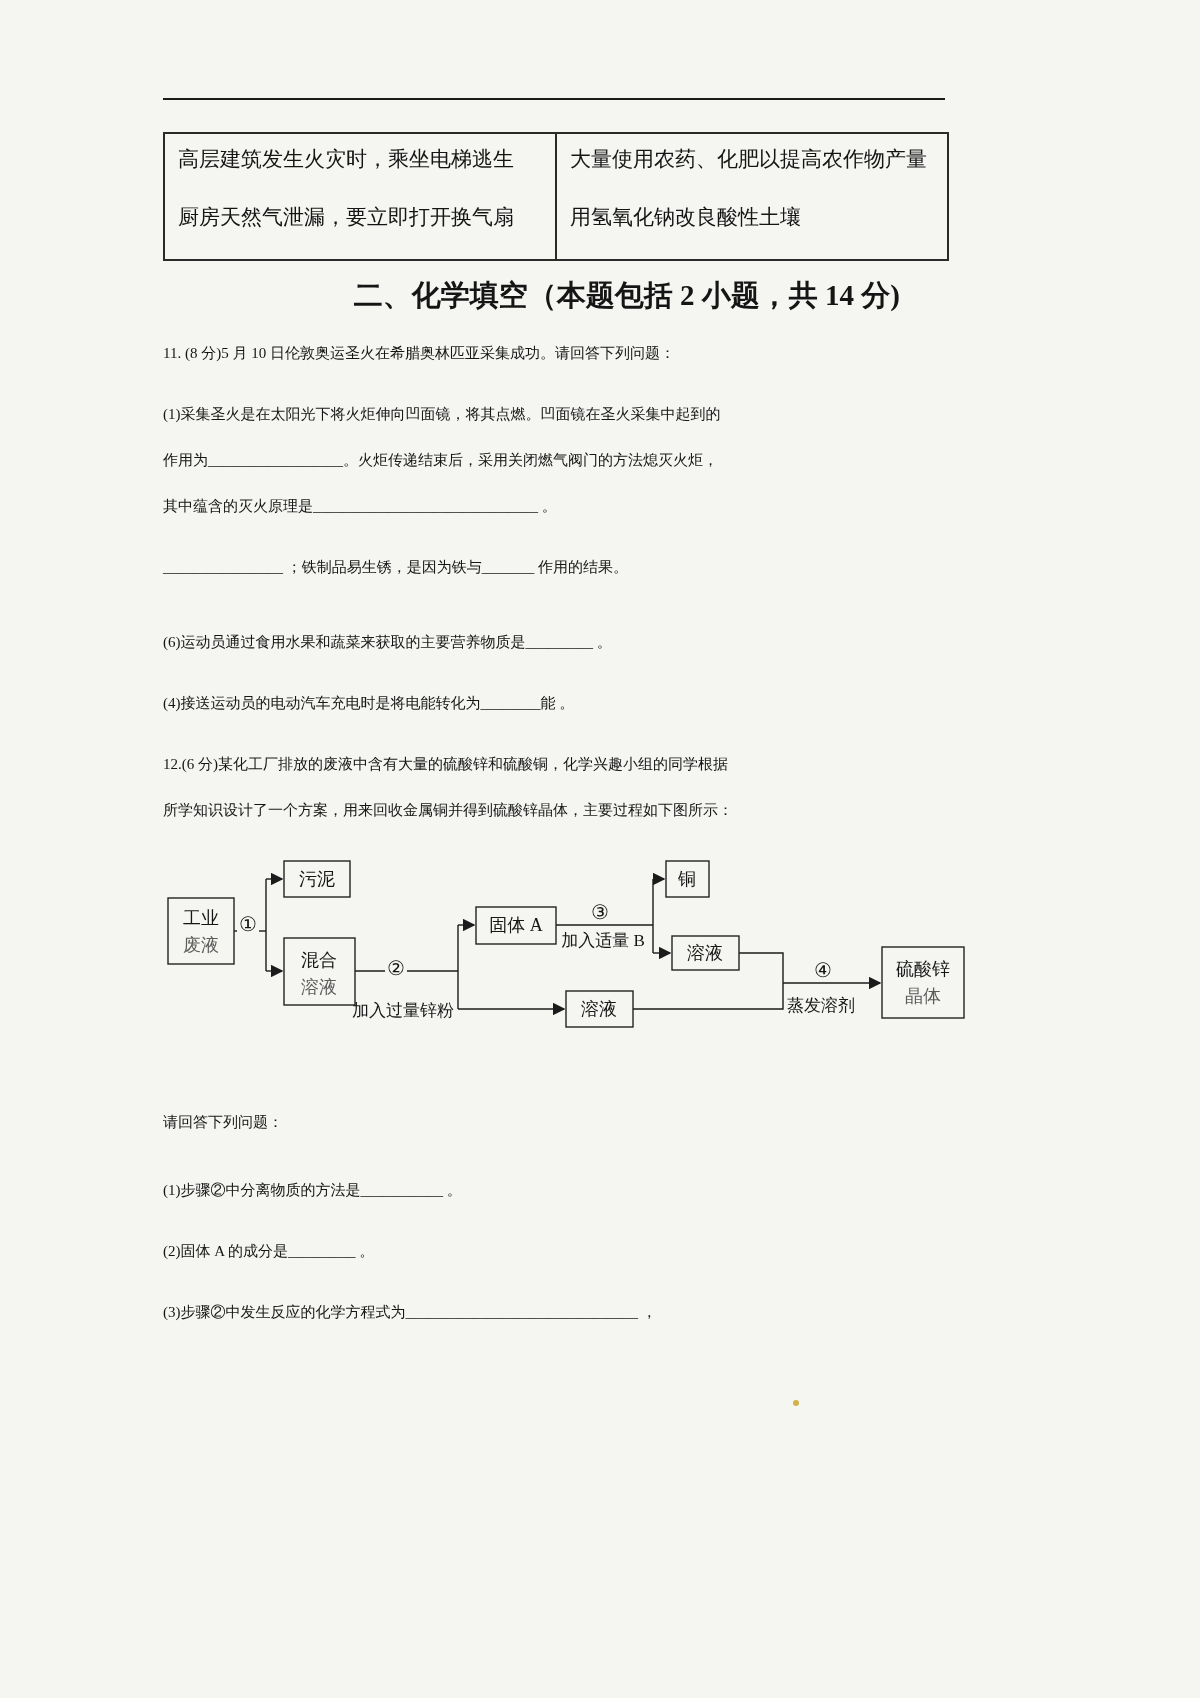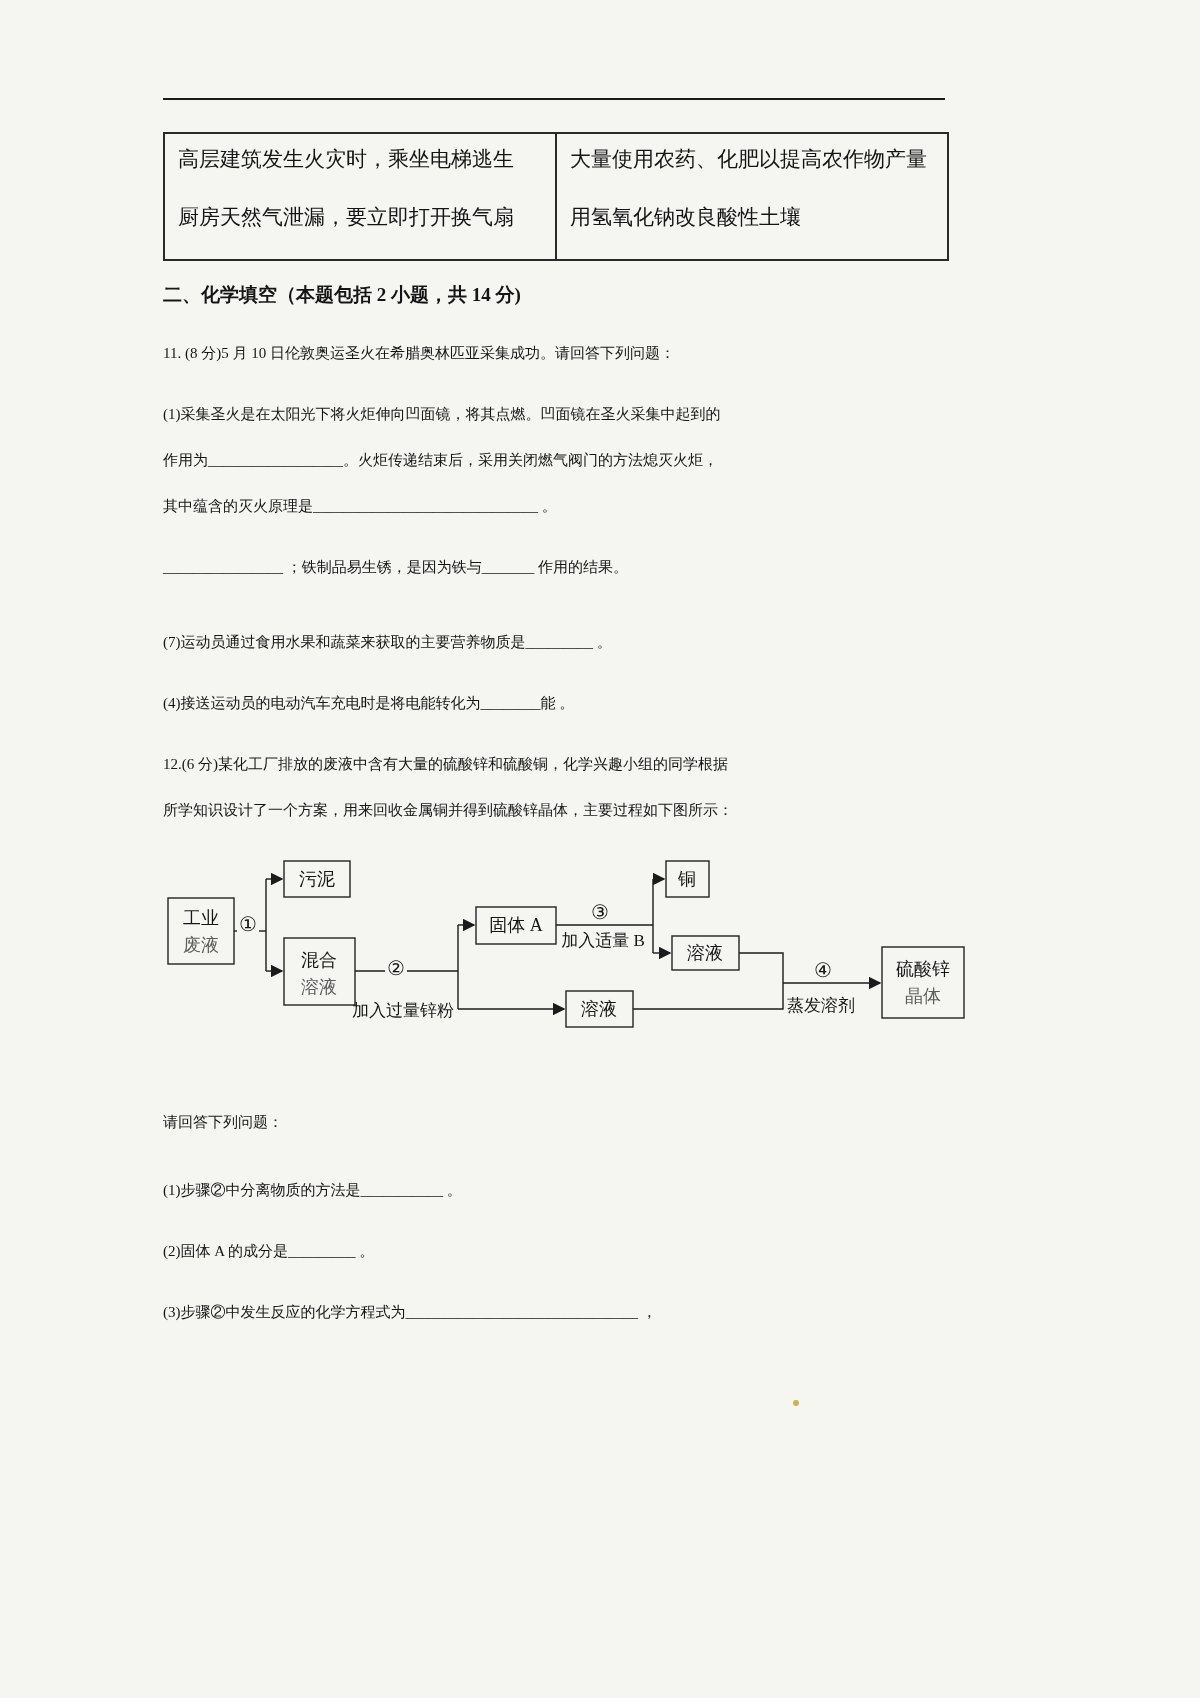--- a/index.html
+++ b/index.html
@@ -29,23 +29,24 @@
   table.stmt td {
     border:2px solid #2a2a2a;
     vertical-align:top;
     padding:13px 14px 30px 13px;
     font-size:21px;
     line-height:24px;
   }
   table.stmt td p:first-child { margin-bottom:34px; }
   .heading {
     font-weight:bold;
-    font-size:19px;
+    font-size:29px;
     line-height:40px;
     margin-top:14px;
+    text-align:right;
   }
   .line { font-size:15px; line-height:46px; white-space:nowrap; }
   .para { margin-top:15px; }
   .para-sp { margin-top:29px; }
   .para-sp2 { margin-top:22px; }
   .prompt-para { margin-top:56px; }
   .flowchart { display:block; margin:20px 0 0 0; }
   .flowchart text { font-size:18px; fill:#161616; text-anchor:middle; }
   .flowchart text.faded { fill:#5c5c5c; }
   .flowchart text.steplbl { font-size:20px; }
@@ -90,21 +91,21 @@
   <div class="para">
     <p class="line">(1)采集圣火是在太阳光下将火炬伸向凹面镜，将其点燃。凹面镜在圣火采集中起到的</p>
     <p class="line">作用为__________________。火炬传递结束后，采用关闭燃气阀门的方法熄灭火炬，</p>
     <p class="line">其中蕴含的灭火原理是______________________________ 。</p>
   </div>
 
   <div class="para">
     <p class="line">________________ ；铁制品易生锈，是因为铁与_______ 作用的结果。</p>
   </div>
 
-  <p class="line para-sp">(7)运动员通过食用水果和蔬菜来获取的主要营养物质是_________ 。</p>
+  <p class="line para-sp">(6)运动员通过食用水果和蔬菜来获取的主要营养物质是_________ 。</p>
   <p class="line para">(4)接送运动员的电动汽车充电时是将电能转化为________能 。</p>
 
   <div class="para">
     <p class="line">12.(6 分)某化工厂排放的废液中含有大量的硫酸锌和硫酸铜，化学兴趣小组的同学根据</p>
     <p class="line">所学知识设计了一个方案，用来回收金属铜并得到硫酸锌晶体，主要过程如下图所示：</p>
   </div>
 
   <svg class="flowchart" width="815" height="190" viewBox="0 0 815 190">
     <defs>
       <marker id="arr" markerWidth="9" markerHeight="9" refX="8" refY="4.5" orient="auto">

